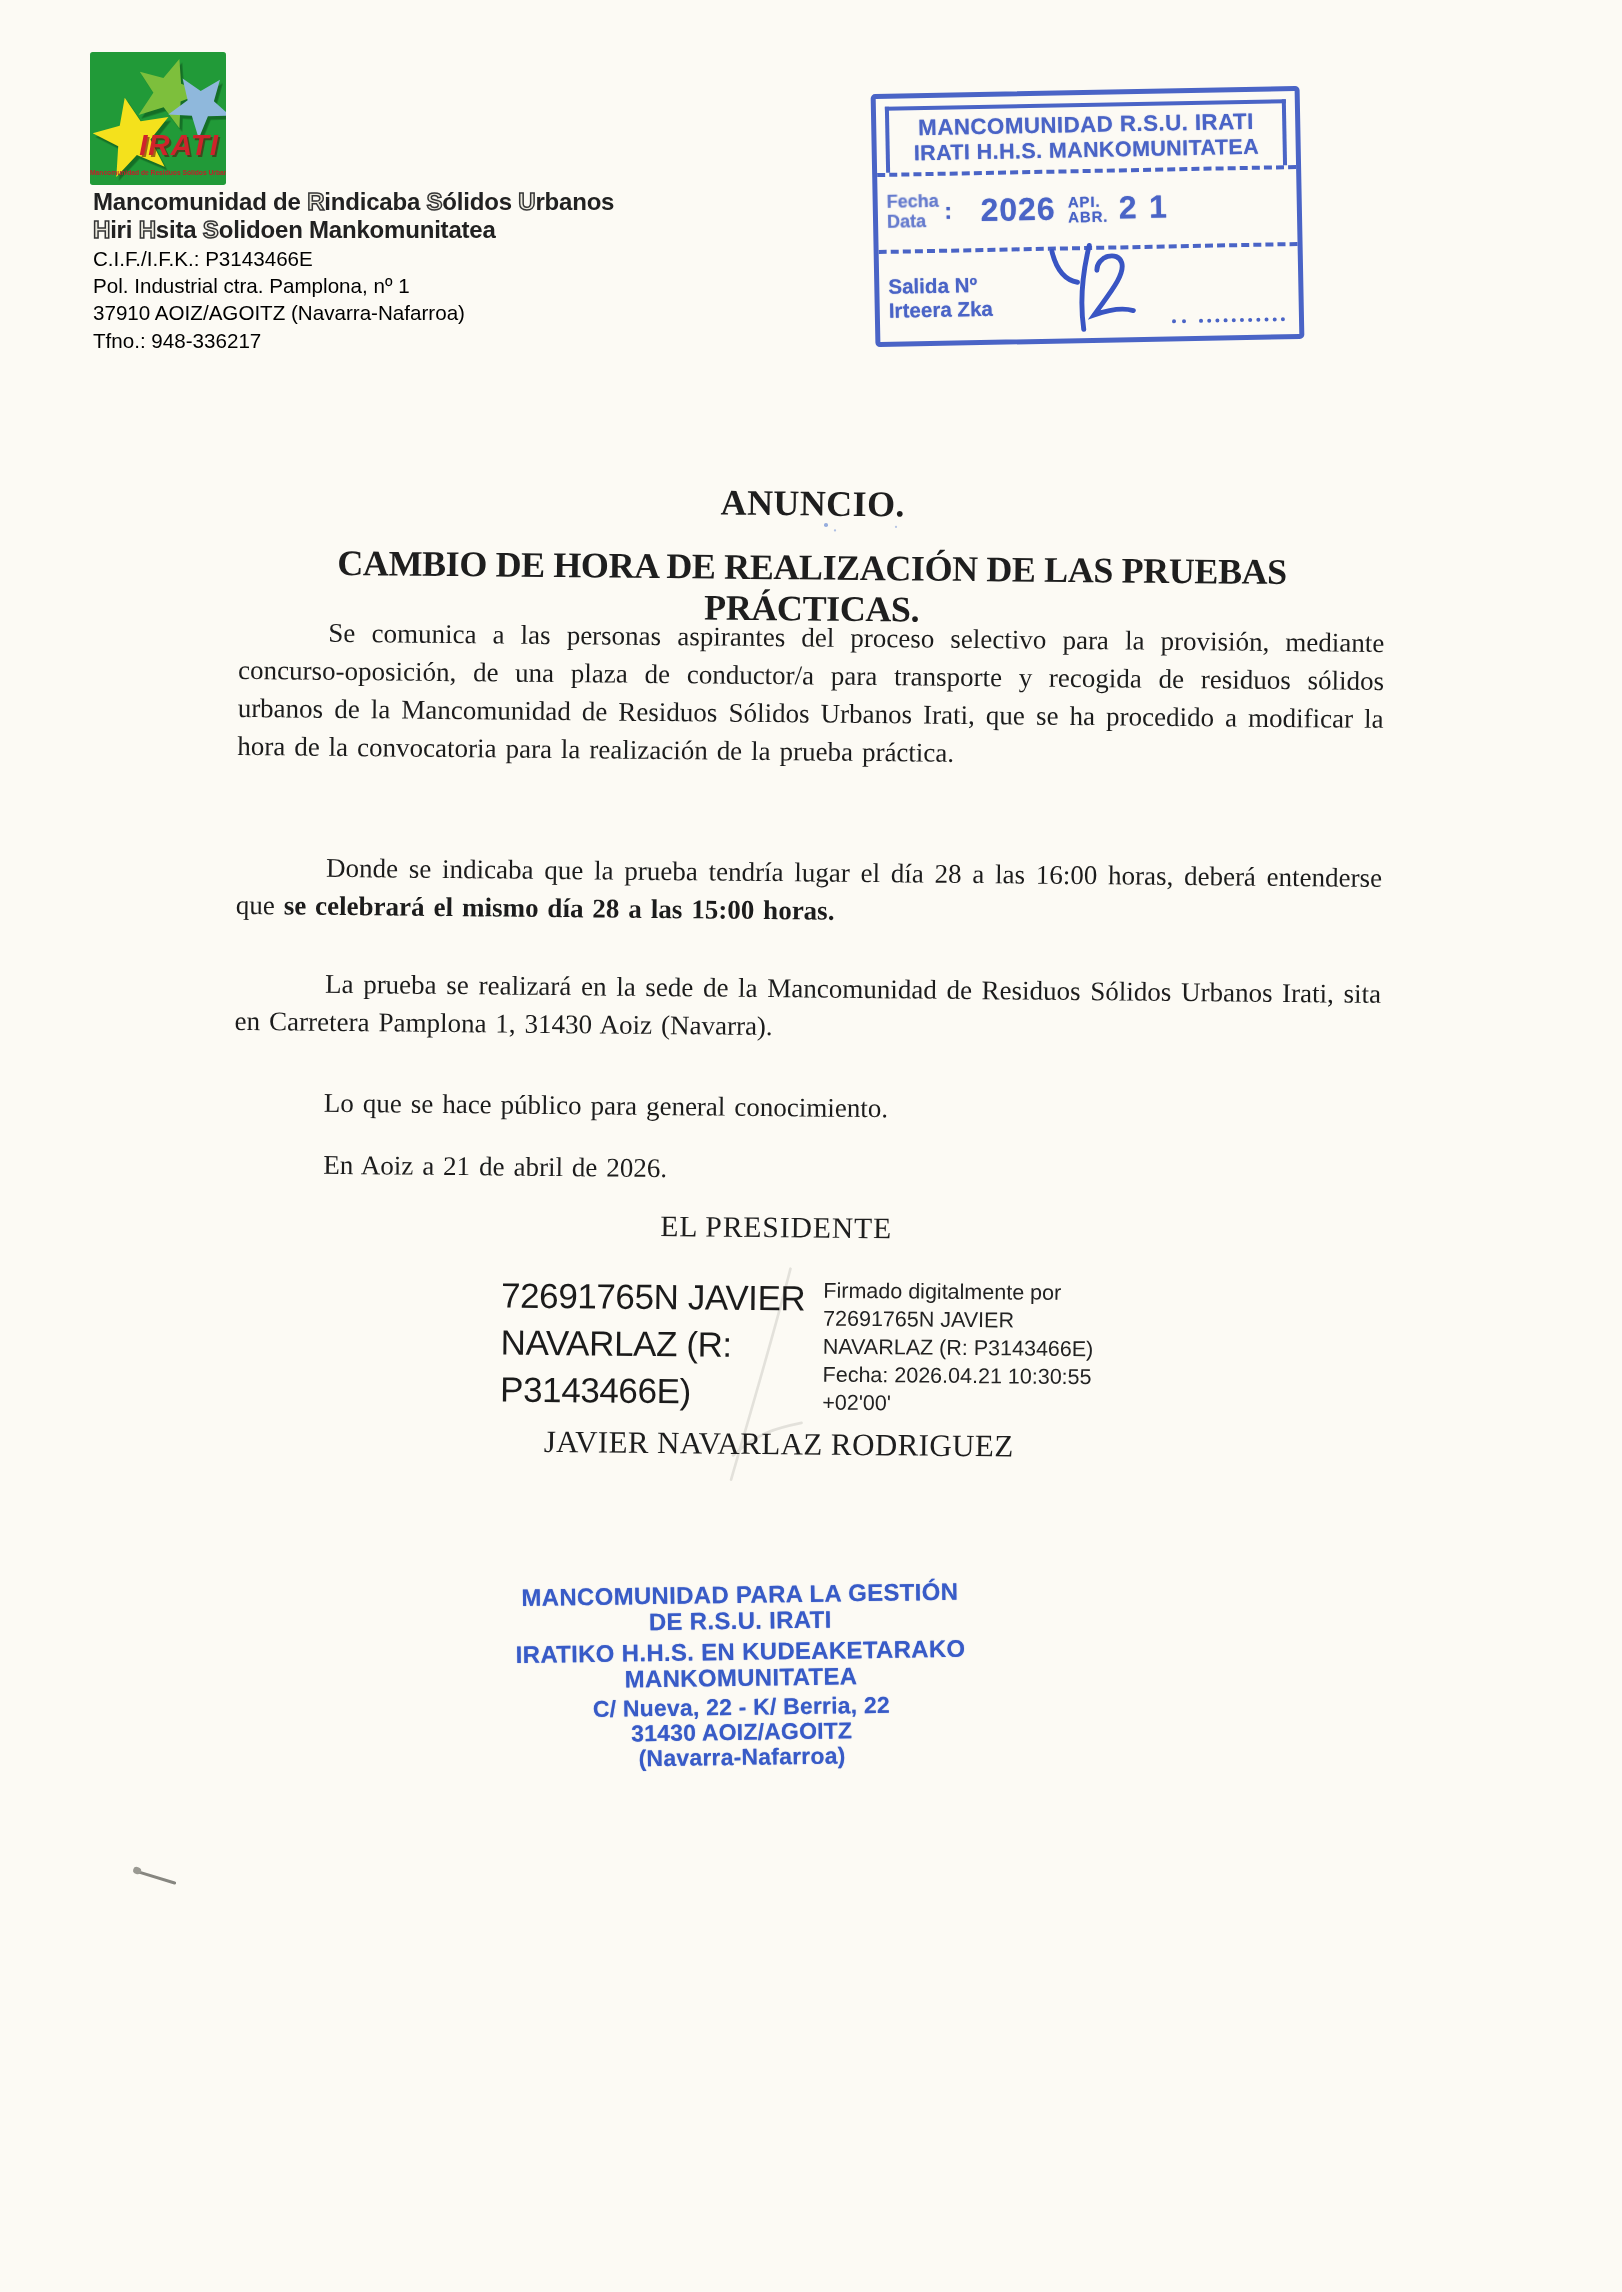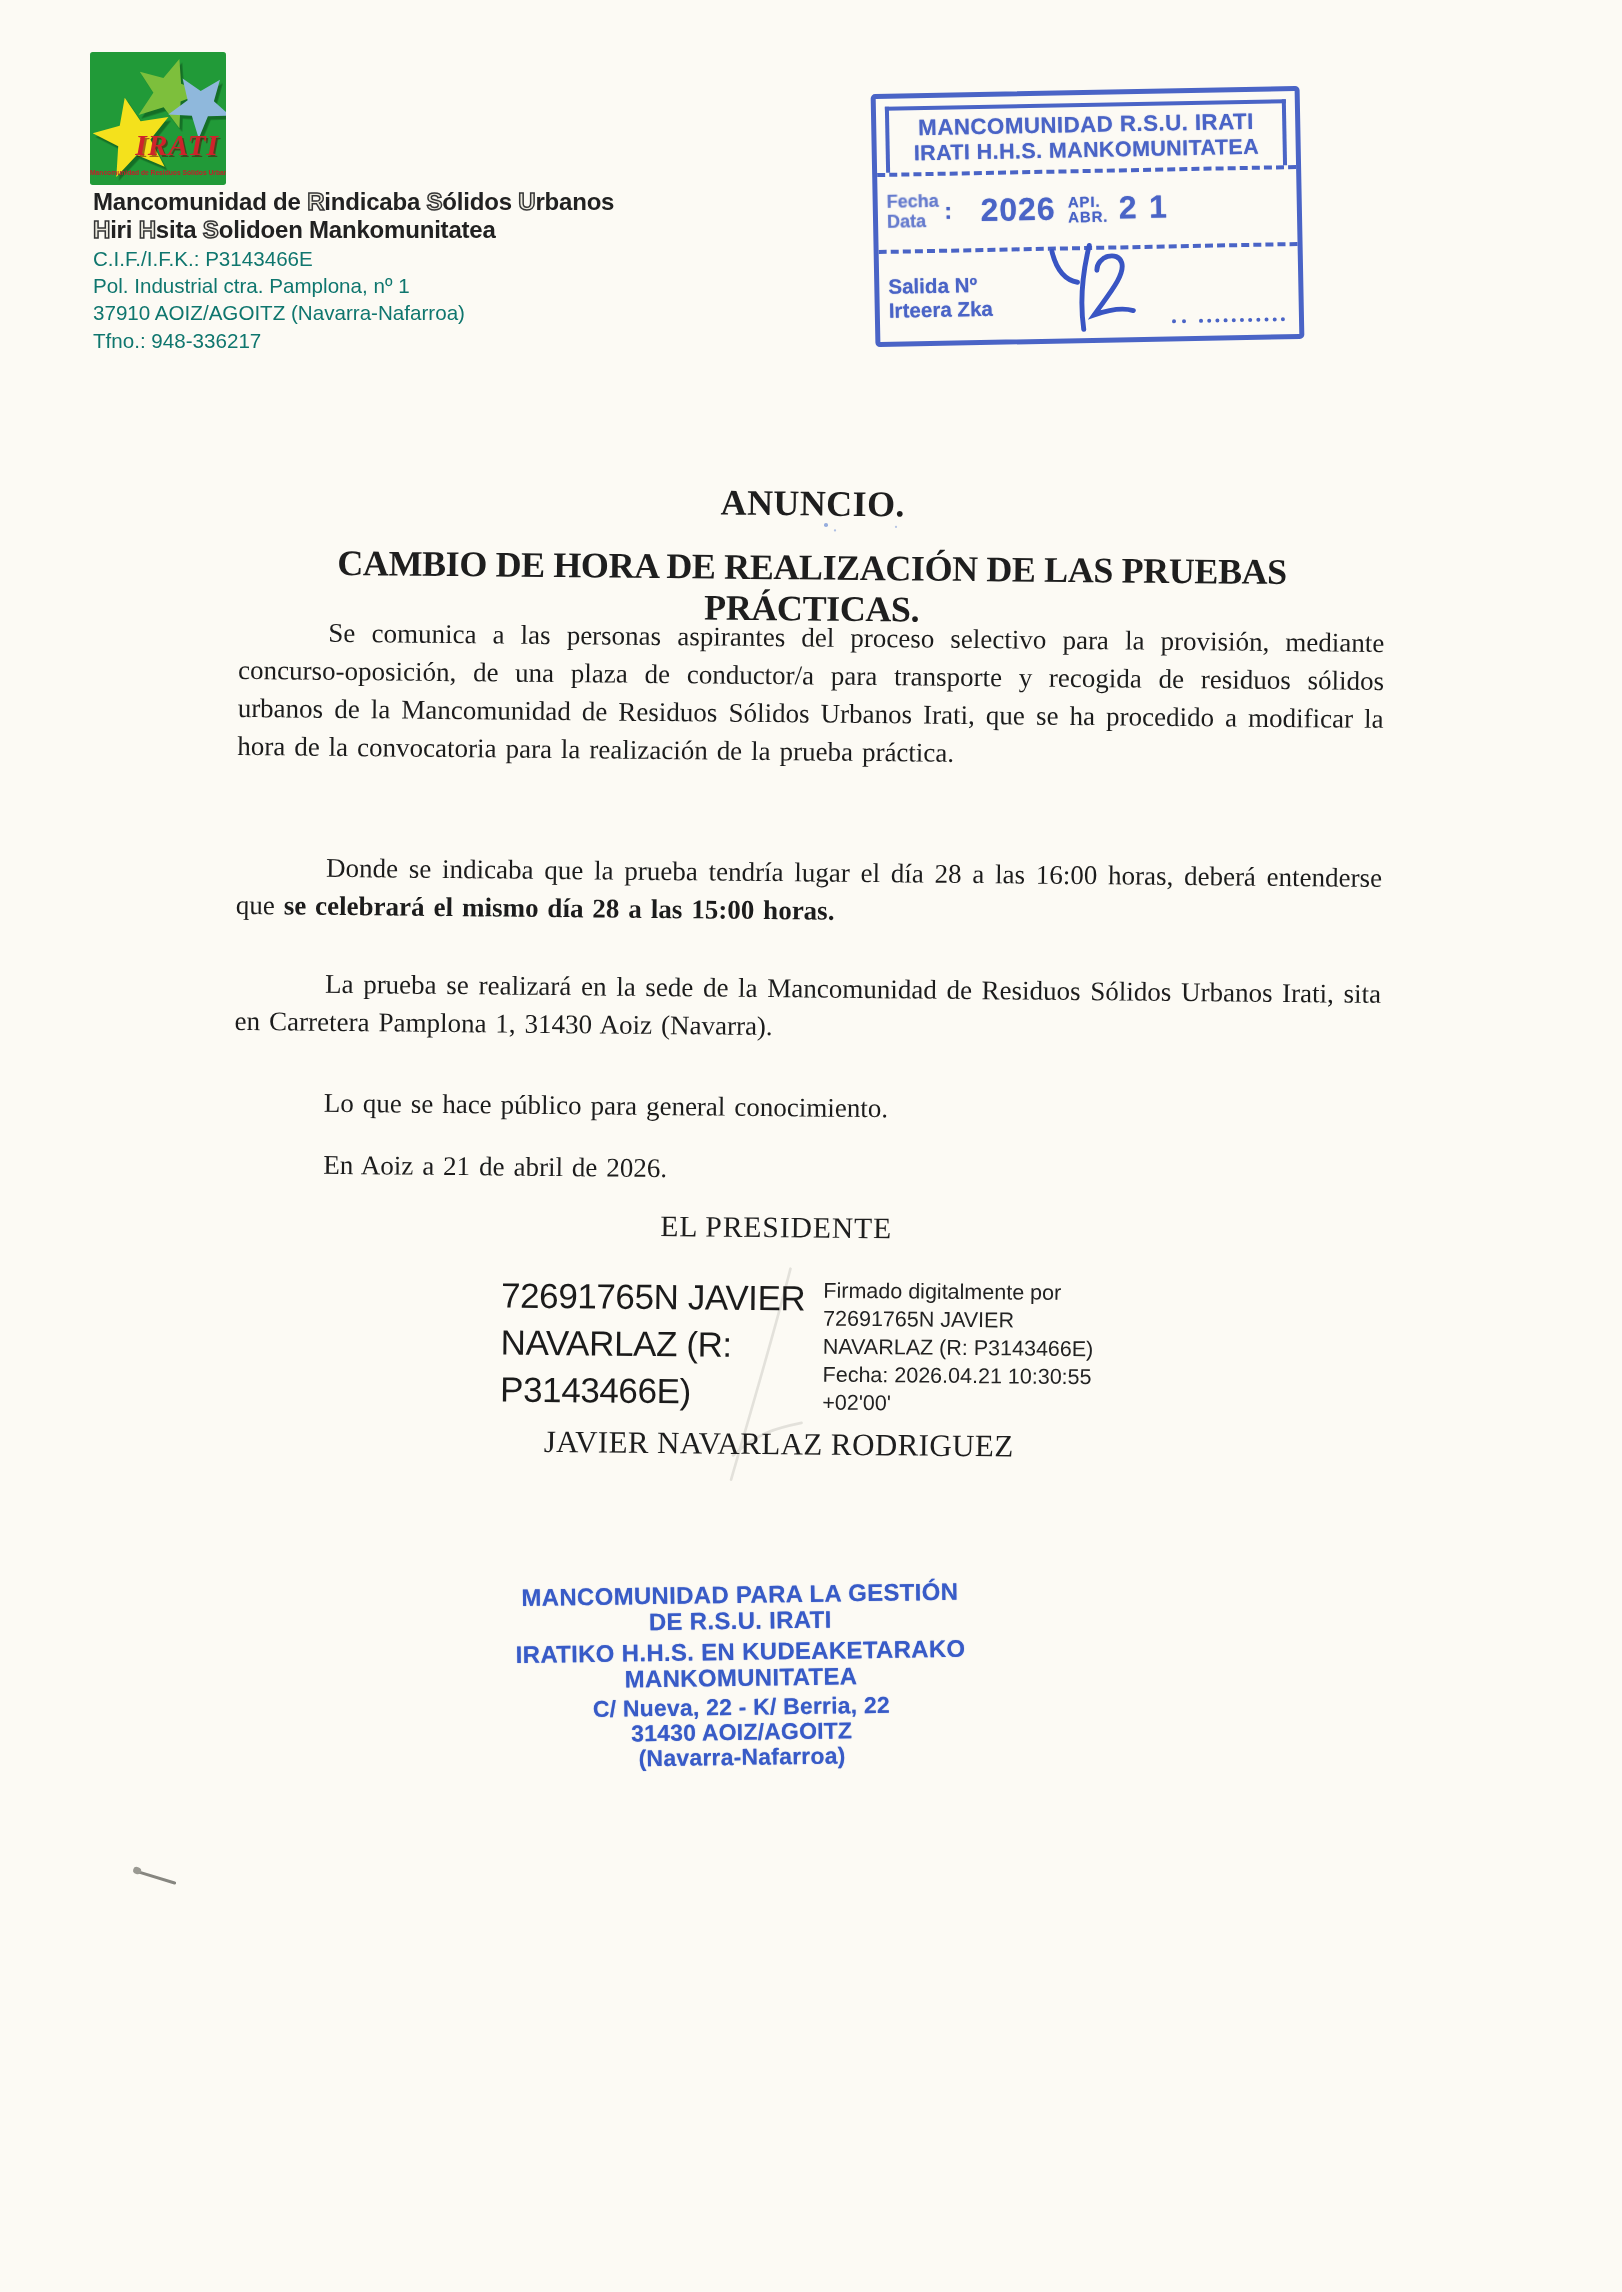--- a/index.html
+++ b/index.html
@@ -10,39 +10,39 @@
     color:#1e1e1e;
   }
   
   .logo{
     position:absolute; left:90px; top:52px; width:136px; height:133px;
     background:#219a38; border-radius:2.7px; overflow:hidden;
   }
   .logo svg{position:absolute; left:0; top:0;}
   .logo .irati{
     position:absolute; right:7.2px; bottom:23px;
-    font-family:Liberation Serif, serif;
+    font-family:Liberation Sans, sans-serif;
     font-style:italic; font-weight:bold; font-size:29.6px; letter-spacing:0.9px;
     color:#cf232b; text-shadow:1.8px 1.8px 0 rgba(90,10,10,.55);
   }
   .logo .tagline{
     position:absolute; left:0; right:5.4px; bottom:9px; text-align:right;
     font-family:"Liberation Sans","DejaVu Sans",sans-serif;
     font-size:6.7px; font-weight:bold; color:#c0202a; white-space:nowrap;
   }
   .org{
     position:absolute; left:93px; top:188px; width:627px;
     font-family:"Liberation Sans","DejaVu Sans",sans-serif;
   }
   .org .name{font-size:24px; font-weight:bold; color:#212121; line-height:28px; letter-spacing:-0.2px;}
   .org .name .ol{
     color:#eceadf;
     -webkit-text-stroke:1.5px #343434;
   }
-  .org .detail{font-size:20.6px; color:#0f766e; line-height:25.5px; margin-top:1.8px;}
+  .org .detail{font-size:20.6px; color:#000000; line-height:25.5px; margin-top:1.8px;}
   .org .detail:first-of-type{margin-top:7.2px;}
   
   .stamp-top{
     position:absolute; left:873px; top:90px; width:405px;
     border:5.4px solid #3d59c3; border-radius:4.5px;
     transform:rotate(-1.1deg);
     color:#3d59c3; opacity:.93;
     font-family:"Liberation Sans","DejaVu Sans",sans-serif;
     padding:0 7.2px 3.6px;
   }

